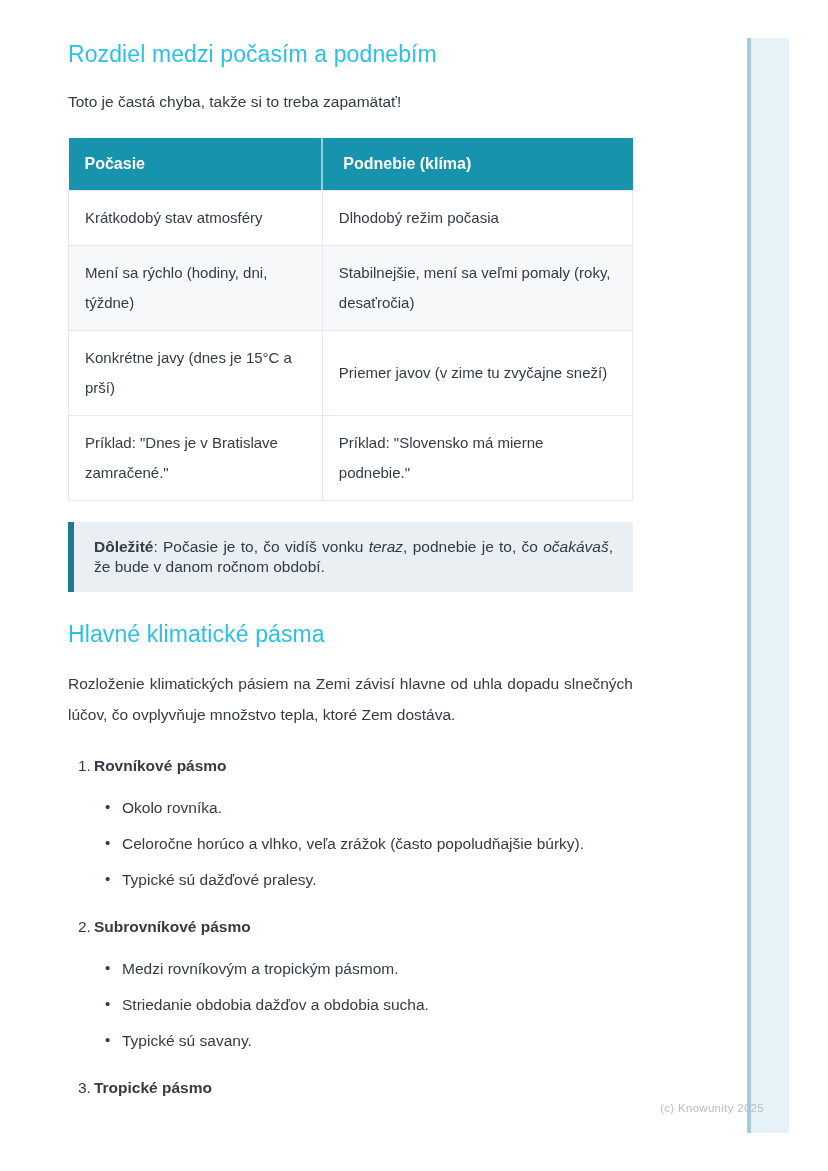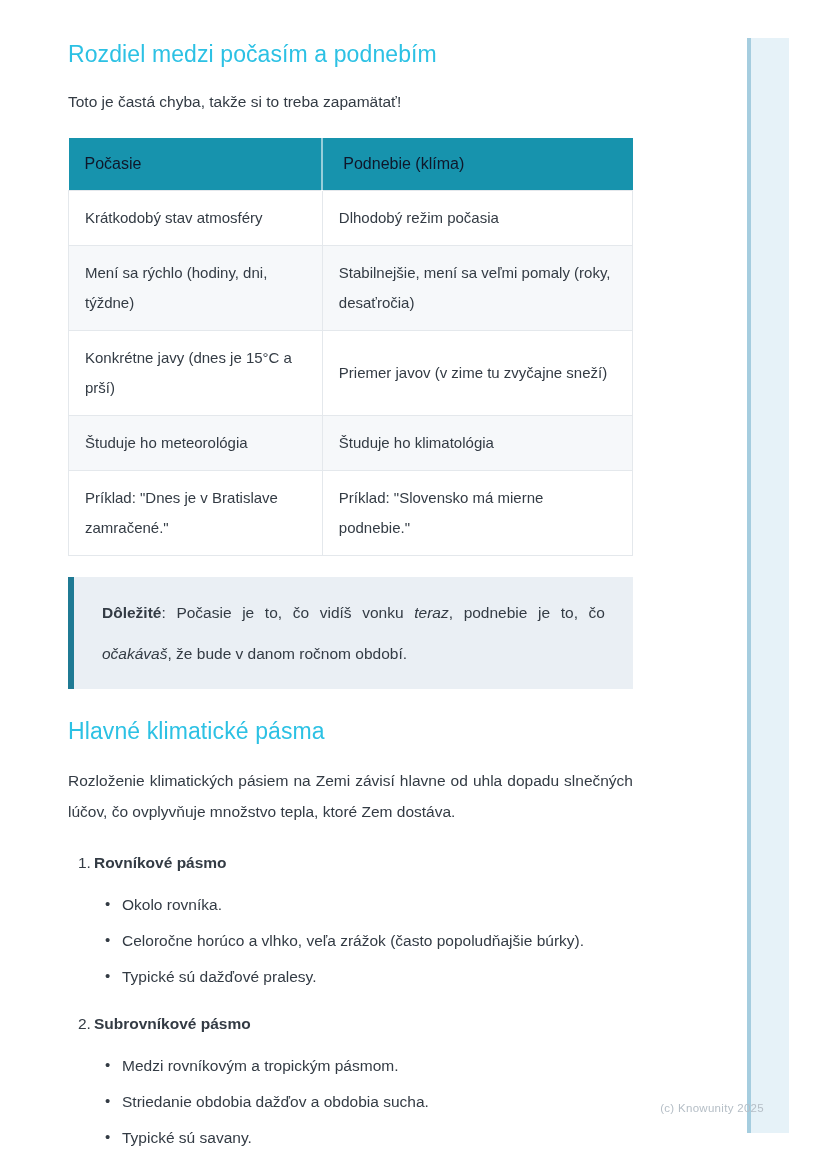--- a/index.html
+++ b/index.html
@@ -35,46 +35,46 @@
     margin-top: 20px;
   }
   table.cmp {
     width: 100%;
     border-collapse: collapse;
     margin-top: 24px;
     font-size: 15px;
   }
   table.cmp th {
     background: var(--table_header_bg, #1793ad);
-    color: #0f172a;
+    color: #ffffff;
     font-size: 16px;
-    font-weight: 400;
+    font-weight: 700;
     text-align: left;
     padding: 15px 16px;
     height: 52px;
   }
   table.cmp th + th { border-left: 2px solid rgba(255,255,255,0.55); padding-left: 20px; }
   table.cmp col.c1 { width: 45%; }
   table.cmp col.c2 { width: 55%; }
   table.cmp td {
     padding: 12px 16px;
     line-height: 30px;
     vertical-align: middle;
     border: 1px solid var(--table_border, #e4e8ec);
   }
   table.cmp tr.alt td { background: var(--row_alt_bg, #f6f8fa); }
   .cell-nowrap span { white-space: nowrap; }
   .cell-narrow span { display: inline-block; max-width: 240px; vertical-align: top; }
   .callout {
     margin-top: 21px;
     background: var(--callout_bg, #e9eef3);
     border-left: 6px solid var(--callout_border, #1f7a94);
-    padding: 15px 28px;
-    font-size: 15.5px;
-    line-height: 41px;
+    padding: 15px 20px;
+    font-size: 15.5px;
+    line-height: 20px;
     text-align: justify;
   }
   .callout .b { font-weight: 700; }
   .callout .i { font-style: italic; }
   h1.second { margin-top: 28px; }
   .olist { margin-top: 4px; }
   .oitem-head {
     margin-top: 24px;
     padding-left: 10px;
     font-size: 15.5px;
@@ -143,24 +143,20 @@
         <td><span>Krátkodobý stav atmosféry</span></td>
         <td><span>Dlhodobý režim počasia</span></td>
       </tr>
       <tr class="alt">
         <td><span>Mení sa rýchlo (hodiny, dni, týždne)</span></td>
         <td><span>Stabilnejšie, mení sa veľmi pomaly (roky, desaťročia)</span></td>
       </tr>
       <tr>
         <td><span>Konkrétne javy (dnes je 15°C a prší)</span></td>
         <td class="cell-nowrap"><span>Priemer javov (v zime tu zvyčajne sneží)</span></td>
-      </tr>
-      <tr class="alt">
-        <td><span>Študuje ho meteorológia</span></td>
-        <td><span>Študuje ho klimatológia</span></td>
       </tr>
       <tr>
         <td><span>Príklad: "Dnes je v Bratislave zamračené."</span></td>
         <td class="cell-narrow"><span>Príklad: "Slovensko má mierne podnebie."</span></td>
       </tr>
     </tbody>
   </table>
 
   <div class="callout">
     <span class="b">Dôležité</span><span>: Počasie je to, čo vidíš vonku </span><span class="i">teraz</span><span>, podnebie je to, čo </span><span class="i">očakávaš</span><span>, že bude v danom ročnom období.</span>

